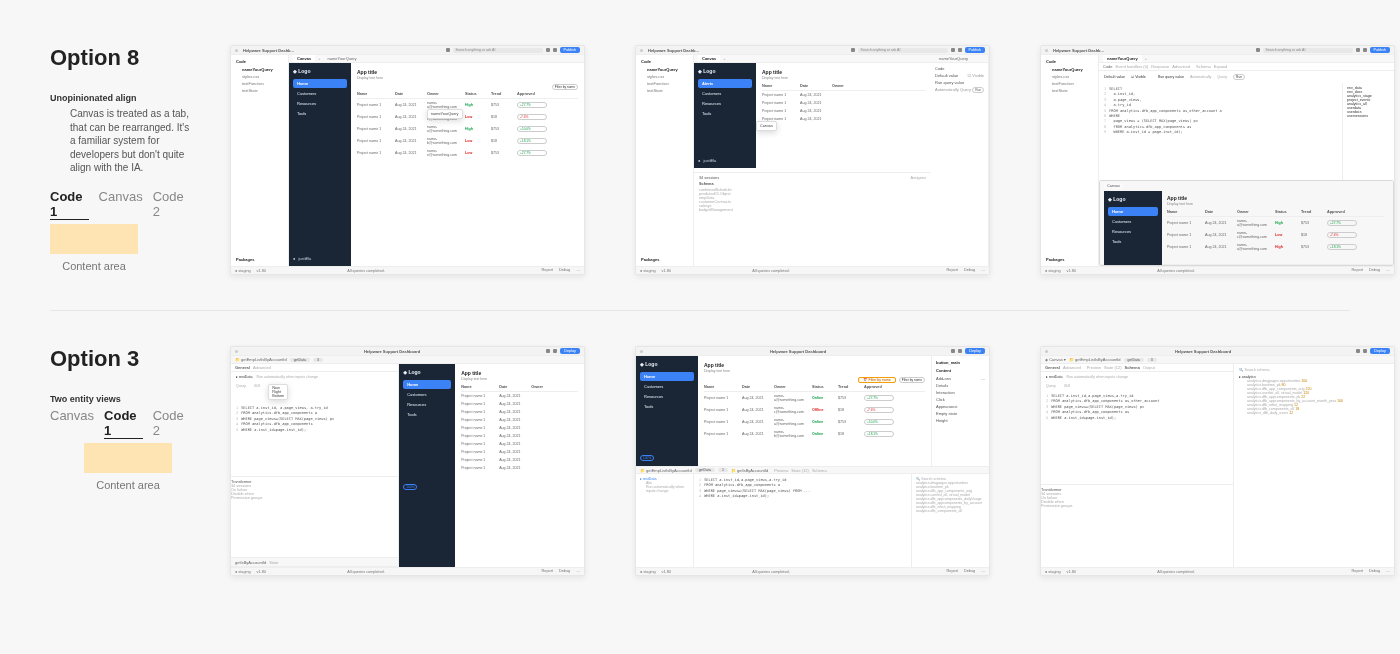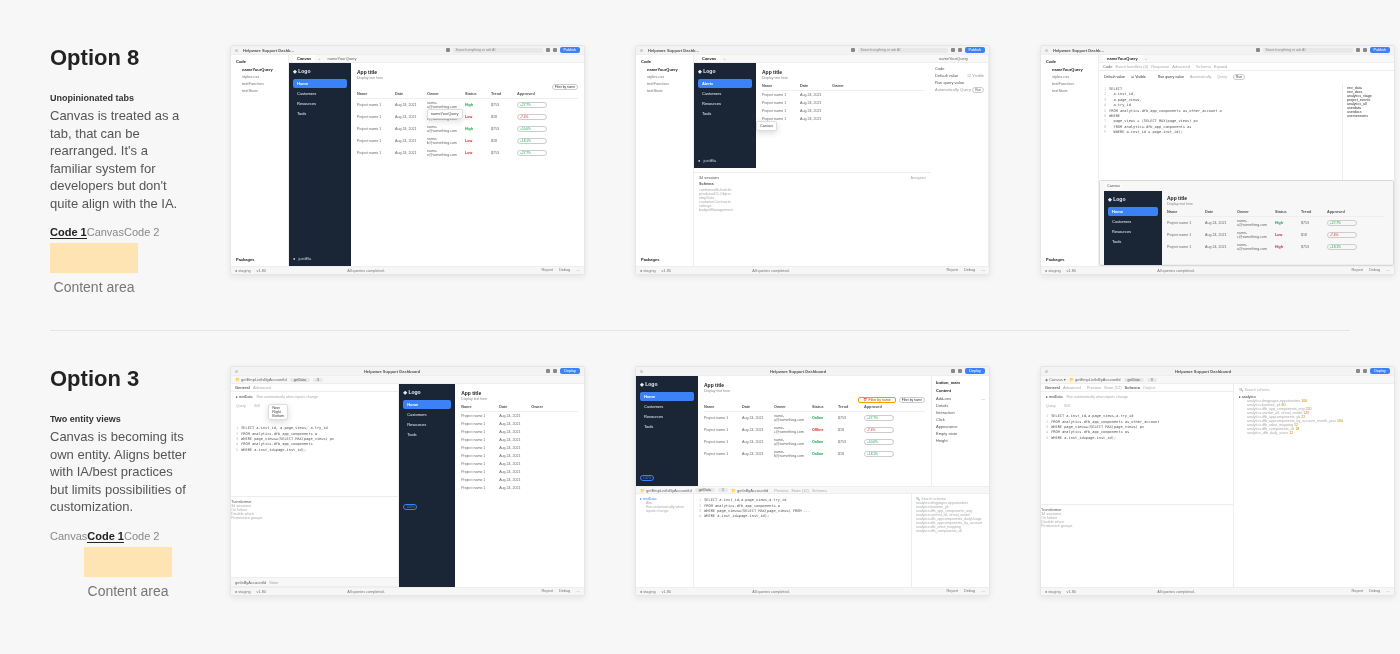--- a/index.html
+++ b/index.html
@@ -16,28 +16,28 @@
   display: flex;
   gap: 40px;
   margin-bottom: 35px;
 }
 .row + .row { border-top: 1px solid #e6e6e6; padding-top: 35px; }
 
 
 .desc { width: 140px; flex: 0 0 140px; }
 .desc h2 { font-size: 22px; font-weight: 700; margin-bottom: 22px; color:#222; }
 .desc .sub { font-weight: 700; font-size: 9px; margin-bottom: 4px; }
-.desc .body { font-size: 13px; line-height: 1.35; color: #555; margin-bottom: 14px; }
-
-.tabs-mini { display: flex; gap: 0; font-size: 11px; margin-bottom: 2px; }
+.desc .body { font-size: 10px; line-height: 1.35; color: #555; margin-bottom: 14px; margin-left: 20px; }
+
+.tabs-mini { display: flex; gap: 10px; font-size: 13px; margin-bottom: 2px; }
 .tabs-mini span { color:#888; }
 .tabs-mini .active { color:#222; font-weight:600; border-bottom:1px solid #222; }
 .swatch { margin-top:4px; height: 30px; background:#fde4b2; width:88px; }
 .swatch.offset { margin-left:34px; }
-.caption { font-size: 14px; color:#777; text-align:center; margin-top:6px; width:88px; }
+.caption { font-size: 11px; color:#777; text-align:center; margin-top:6px; width:88px; }
 
 
 .shots { display:flex; gap:50px; flex:1; }
 .shot { width:355px; height:230px; background:#fff; border:1px solid #e6e6e6; box-shadow:0 2px 6px rgba(0,0,0,.08); border-radius:2px; display:flex; flex-direction:column; overflow:hidden; }
 
 
 .titlebar { display:flex; align-items:center; height:9px; padding:0 4px; gap:3px; background:#f3f3f3; border-bottom:1px solid #eee; font-size:4px; color:#555;}
 .dot { width:3px; height:3px; border-radius:50%; background:#ccc; }
 .titlebar .label { margin-left:2px; font-weight:600; }
 .titlebar .spacer{flex:1}
@@ -123,21 +123,21 @@
 
 .grey{color:#aaa}
 </style>
 </head>
 <body>
 
 <div class="row">
 
   <div class="desc">
     <h2>Option 8</h2>
-    <div class="sub">Unopinionated tabs</div>
+    <div class="sub">Unopinionated align</div>
     <div class="body">Canvas is treated as a tab, that can be rearranged. It's a familiar system for developers but don't quite align with the IA.</div>
     <div class="tabs-mini">
       <span class="active">Code 1</span>
       <span>Canvas</span>
       <span>Code 2</span>
     </div>
     <div class="swatch"></div>
     <div class="caption">Content area</div>
   </div>
 
@@ -480,21 +480,20 @@
         </div>
     </div>
   </div>
 </div>
 
 <div class="row">
 
   <div class="desc">
     <h2>Option 3</h2>
     <div class="sub">Two entity views</div>
-    <div class="body">Canvas is becoming its own entity. Aligns better with IA/best practices but limits possibilities of customization.</div>
     <div class="tabs-mini">
       <span>Canvas</span>
       <span class="active">Code 1</span>
       <span>Code 2</span>
     </div>
     <div class="swatch offset"></div>
     <div class="caption" style="margin-left:34px">Content area</div>
   </div>
 
   <div class="shots">

